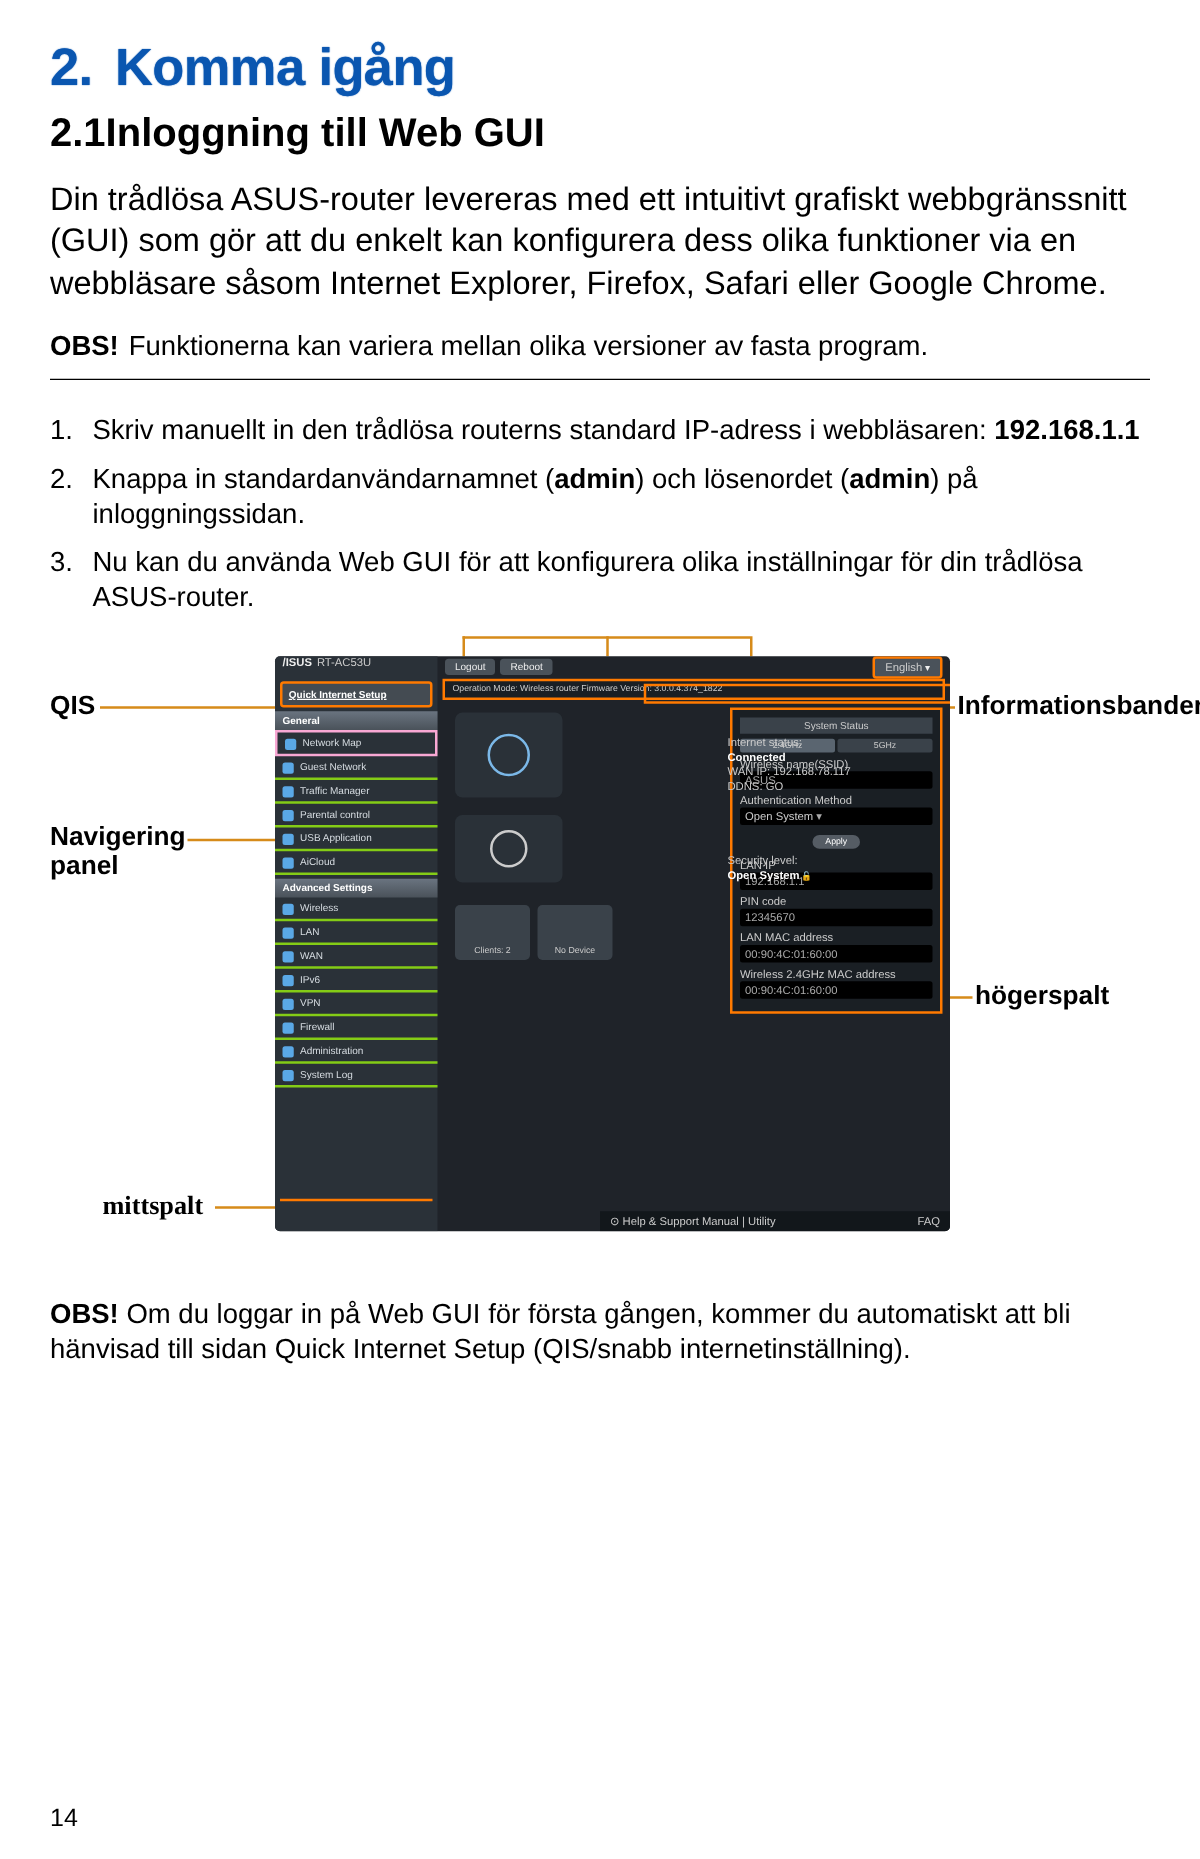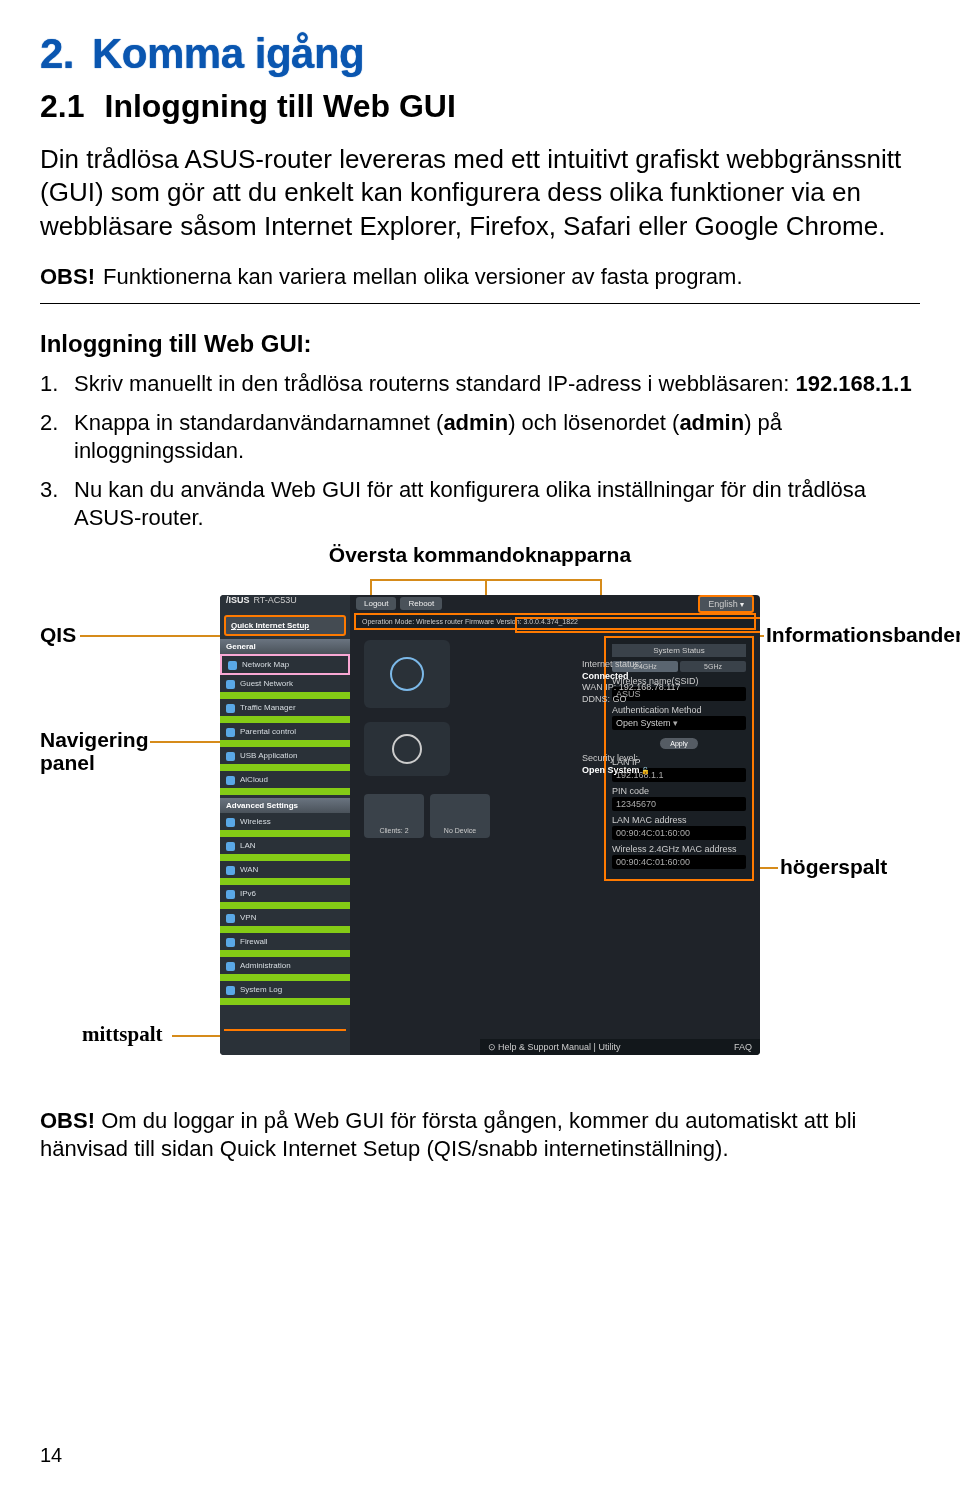--- a/index.html
+++ b/index.html
@@ -2,21 +2,21 @@
 <html><head>
 <meta charset="utf-8">
 <style>
   * { margin:0; padding:0; box-sizing:border-box; }
   body { font-family: "Segoe UI", Arial, sans-serif; background:#fff; color:#000; width:960px; }
   .page { padding:30px 40px 30px 40px; position:relative; min-height:1487px;}
   h1.head { font-family: "Segoe UI", Arial, sans-serif; font-weight:900; font-size:42px; color:#0a56b0; letter-spacing:-0.5px; margin-bottom:10px;
             text-shadow: 0 0 1px #0a56b0;}
   h1.head .num { margin-right:18px; }
   h2.sub { font-size:32px; font-weight:700; color:#000; margin-bottom:18px;}
-  h2.sub .num { color:#000; margin-right:20px;}
+  h2.sub .num { color:#000; }
   p.body { font-size:26px; line-height:1.28; margin-bottom:20px;}
   .obsline { font-size:22px; line-height:1.28; border-bottom:1.5px solid #000; padding-bottom:12px; margin-bottom:26px;}
   .obsline .obs { font-weight:700; margin-right:8px;}
   h3.sec { font-size:24px; font-weight:700; margin-bottom:12px;}
   ol.steps { list-style:none; padding-left:0; font-size:22px; line-height:1.3; }
   ol.steps li { display:flex; margin-bottom:10px; }
   ol.steps li .n { flex:0 0 30px;}
   ol.steps li .t { flex:1; padding-left:4px;}
   .bold { font-weight:700;}
   .figcaption { font-size:21px; font-weight:700; text-align:center; margin-top:6px;}
@@ -27,42 +27,42 @@
   .line { position:absolute; background:#d68b1a; height:2px;}
   .vline{ position:absolute; background:#d68b1a; width:2px;}
 
   .shot { position:absolute; left:180px; top:22px; width:540px; height:460px; background:#1f2329; border-radius:4px; overflow:hidden; font-family: Arial, sans-serif;}
   .shot * { color:#ccc; font-size:9px;}
 
   .sidebar { position:absolute; left:0; top:0; bottom:0; width:130px; background:#2a3138;}
   .s-top { height:18px; display:flex; align-items:flex-start; padding-left:6px; color:#eee; font-weight:bold; font-size:9px;}
   .s-qis { background:#444b52; margin:2px 4px; border-radius:3px; padding:4px 5px; color:#fff; font-size:8px; font-weight:bold; border:2px solid #ff7a00;text-decoration:underline;}
   .s-head { background:linear-gradient(#6a7480,#4a525a); color:#fff; font-size:8px; font-weight:bold; padding:3px 6px; margin-top:3px;}
-  .s-item { padding:4px 6px 4px 20px; border-bottom:7px solid #84cc16; color:#d7dde2; font-size:8px; position:relative;}
+  .s-item { padding:4px 6px 4px 20px; border-bottom:2px solid #84cc16; color:#d7dde2; font-size:8px; position:relative;}
   .s-item::before{content:""; position:absolute; left:6px; top:5px; width:9px; height:9px; background:#5aa8e6; border-radius:2px;}
   .s-item.nm { border:2px solid #f9a8d4;}
   .s-underline{position:absolute;bottom:24px;left:4px;right:4px;height:2px;background:#ff7a00;}
 
   .main { position:absolute; left:130px; right:0; top:0; bottom:0;}
   .topbar{height:18px;display:flex;align-items:center;justify-content:flex-end;gap:4px;padding:0 6px;}
   .btn{background:#4a525a;border-radius:3px;padding:2px 8px;color:#eee;font-size:8px;}
   .btn.eng{border:2px solid #ff7a00;}
   .infobar{border:2px solid #ff7a00; margin:0 4px; padding:3px 6px; background:#1a1f24;font-size:7px;}
   .mid{display:flex; padding:6px;}
   .midL{flex:1;}
   .globe{width:86px;height:68px;margin:4px 0 0 8px;background:#2a3138;border-radius:6px;display:flex;align-items:center;justify-content:center;flex-direction:column;}
   .globe .g{width:34px;height:34px;border-radius:50%;border:2px solid #7bb8e8;}
   .lock{width:86px;height:54px;margin:14px 0 0 8px;background:#2a3138;border-radius:6px;display:flex;align-items:center;justify-content:center;}
   .lock::before{content:"";width:26px;height:26px;border:2px solid #ccc;border-radius:50%;}
   .iconrow{display:flex;gap:6px;margin:18px 0 0 8px;}
   .ic{width:60px;height:44px;background:#3a424a;border-radius:4px;display:flex;align-items:flex-end;justify-content:center;padding-bottom:4px;font-size:7px;}
   .gtext{position:absolute;left:232px;top:64px;font-size:7px;line-height:1.3;}
   .ltext{position:absolute;left:232px;top:158px;font-size:7px;line-height:1.3;}
 
-  .rpanel{width:150px;border:2px solid #ff7a00;padding:6px;background:#1a1f24;}
+  .rpanel{width:170px;border:2px solid #ff7a00;padding:6px;background:#1a1f24;}
   .tabs{display:flex;gap:2px;margin-bottom:4px;}
   .tab{flex:1;background:#3a424a;text-align:center;padding:2px 0;font-size:7px;border-radius:2px;}
   .tab.act{background:#5a6570;}
   .field{font-size:7px;margin:4px 0;}
   .field .v{background:#000000;padding:2px 4px;margin-top:1px;border-radius:2px;color:#aaa;}
   .apply{background:#555c64;border-radius:8px;padding:2px 10px;font-size:7px;display:inline-block;margin:4px 0;color:#fff;}
   .footerbar{position:absolute;bottom:0;left:130px;right:0;height:16px;background:#12171b;display:flex;align-items:center;padding:0 8px;color:#7fd0ff;font-size:7px;justify-content:space-between;}
 
   
   .obox{position:absolute;border:2px solid #ff7a00;}
@@ -83,38 +83,36 @@
 <h2 class="sub">
   <span class="num">2.1</span><span>Inloggning till Web GUI</span>
 </h2>
 
 <p class="body">Din trådlösa ASUS-router levereras med ett intuitivt grafiskt webbgränssnitt (GUI) som gör att du enkelt kan konfigurera dess olika funktioner via en webbläsare såsom Internet Explorer, Firefox, Safari eller Google Chrome.</p>
 
 <p class="obsline">
   <span class="obs">OBS!</span><span>Funktionerna kan variera mellan olika versioner av fasta program.</span>
 </p>
 
-<h3 class="sec">Inloggning till Web GUI:</h3>
 
 <ol class="steps">
   <li>
     <span class="n">1.</span>
     <span class="t"><span>Skriv manuellt in den trådlösa routerns standard IP-adress i webbläsaren: </span><span class="bold">192.168.1.1</span></span>
   </li>
   <li>
     <span class="n">2.</span>
     <span class="t"><span>Knappa in standardanvändarnamnet (</span><span class="bold">admin</span><span>) och lösenordet (</span><span class="bold">admin</span><span>) på inloggningssidan.</span></span>
   </li>
   <li>
     <span class="n">3.</span>
     <span class="t">Nu kan du använda Web GUI för att konfigurera olika inställningar för din trådlösa ASUS-router.</span>
   </li>
 </ol>
 
-<div class="figcaption">Översta kommandoknapparna</div>
 
 <div class="diagram">
 
   <span class="label" style="left:0;top:50px;">QIS</span>
   <div class="line" style="left:40px;top:62px;width:146px;"></div>
 
   <span class="label" style="left:0;top:155px;width:120px;">Navigering panel</span>
   <div class="line" style="left:110px;top:168px;width:76px;"></div>
 
   <span class="label" style="left:42px;top:450px;font-family:Liberation Serif, serif;">mittspalt</span>

